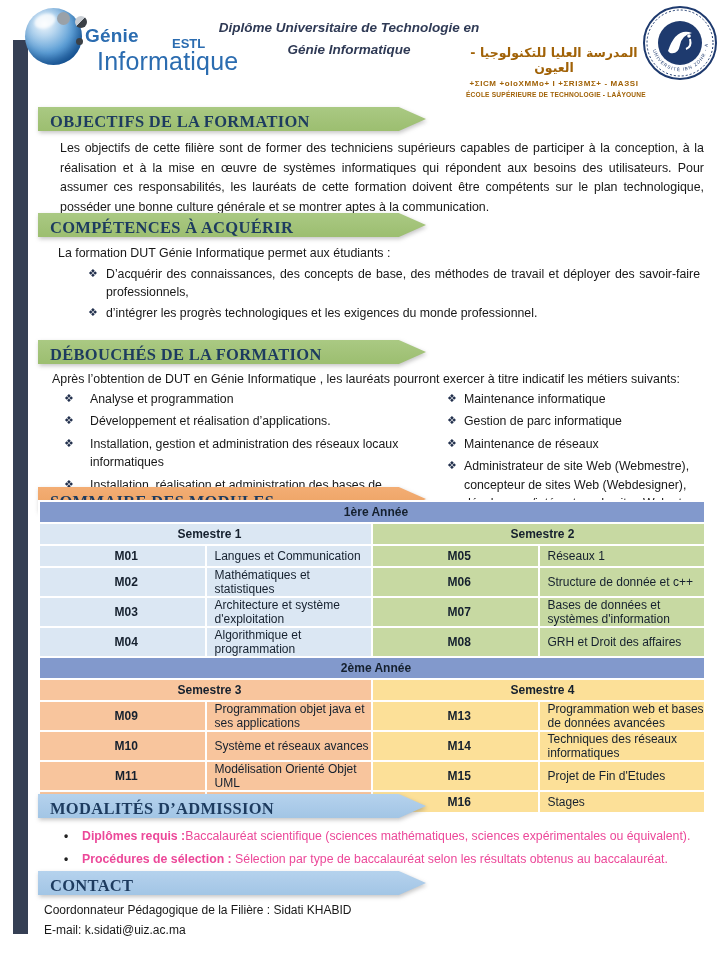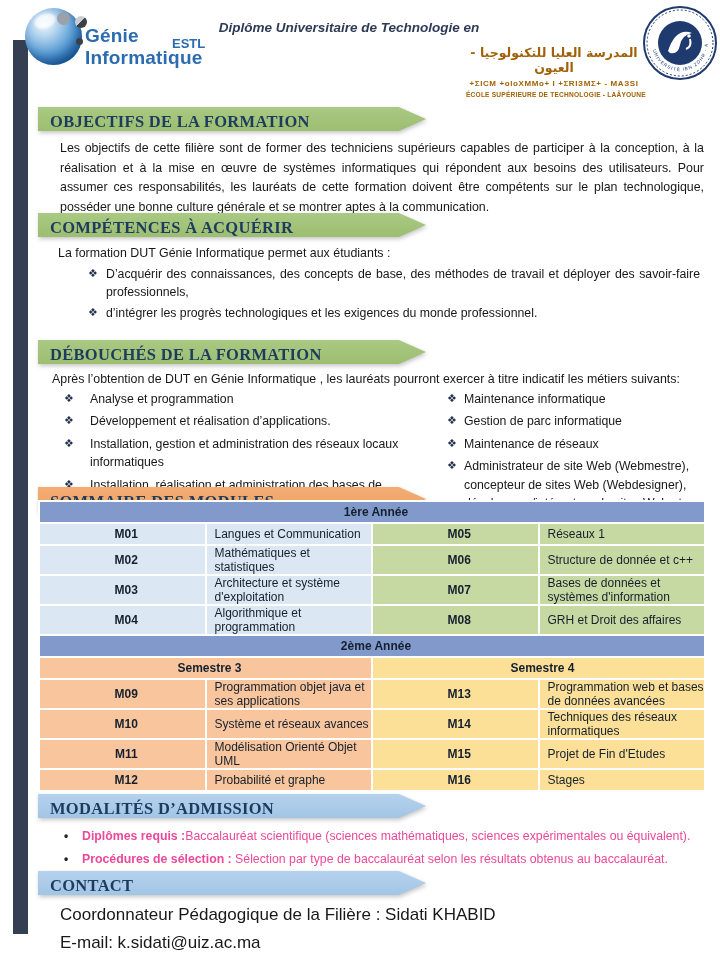--- a/index.html
+++ b/index.html
@@ -14,21 +14,21 @@
     background:radial-gradient(circle at 34% 28%, #f2f8fd 0%, #b7d6ef 22%, #5d9fd6 52%, #2268ae 78%, #174f8d 100%);
     box-shadow:inset -4px -6px 10px rgba(0,40,90,.35);}
   .sphere:after{content:"";position:absolute;left:9px;top:6px;width:22px;height:14px;border-radius:50%;
     background:rgba(255,255,255,.75);filter:blur(1px);transform:rotate(-18deg);}
   .dot-gray{position:absolute;left:57px;top:12px;width:13px;height:13px;border-radius:50%;background:#9aa1a8;}
   .dot-half{position:absolute;left:75px;top:16px;width:12px;height:12px;border-radius:50%;
     background:linear-gradient(135deg,#c9ced4 46%,#3b4046 46%);}
   .dot-small{position:absolute;left:76px;top:38px;width:7px;height:7px;border-radius:50%;background:#3b4046;}
   .logo-text{position:absolute;left:85px;top:26px;color:var(--logo_blue,#2b6cb0);line-height:1.1;}
   .logo-line1{font-size:19px;font-weight:bold;letter-spacing:.2px;}
-  .logo-line2{font-size:19px;font-weight:bold;letter-spacing:.2px;margin-top:1px;}
+  .logo-line2{font-size:25px;font-weight:normal;letter-spacing:.2px;margin-top:1px;margin-left:12px;}
   .logo-badge{position:absolute;left:172px;top:36px;font-size:13px;font-weight:bold;color:var(--logo_blue,#2b6cb0);}
 
   .doc-title{position:absolute;left:208px;top:17px;width:282px;text-align:center;
     font-weight:bold;font-style:italic;font-size:13.5px;line-height:1.65;color:#2f3a55;}
 
   .school{position:absolute;left:466px;top:12px;width:176px;text-align:center;color:#a16207;margin-top:33px;}
   .school-arabic{font-family:"DejaVu Sans",sans-serif;font-size:12.5px;font-weight:bold;direction:rtl;}
   .school-tifinagh{font-size:8px;font-weight:bold;letter-spacing:.6px;margin-top:4px;white-space:nowrap;}
   .school-latin{font-size:6.6px;font-weight:bold;letter-spacing:.2px;margin-top:3px;white-space:nowrap;}
 
@@ -73,40 +73,41 @@
   .s2{background:var(--s2_bg,#c7d9a2);}
   .s3{background:var(--s3_bg,#f8c59d);}
   .s4{background:var(--s4_bg,#fce098);}
 
   
   .mod-items{position:absolute;left:64px;top:828px;width:640px;}
   .mod-row{display:flex;align-items:flex-start;margin-bottom:5px;}
   .mod-row .dot{flex:0 0 18px;font-size:12px;font-weight:bold;color:#222;line-height:1.45;}
   .mod-row .mod-text{font-size:12.3px;line-height:1.45;color:#ec4899;}
   .mod-label{font-weight:bold;}
-  .contact-lines{position:absolute;left:60px;top:901px;font-size:17px;line-height:1.65;color:#181818;}
+  .contact-lines{position:absolute;left:44px;top:901px;font-size:12px;line-height:1.65;color:#181818;}
 </style>
 </head>
 <body>
 
 <div class="page">
   <div class="leftbar"></div>
 
   <div class="sphere"></div>
   <div class="dot-gray"></div>
   <div class="dot-half"></div>
   <div class="dot-small"></div>
   <div class="logo-text">
     <div class="logo-line1">Génie</div>
     <div class="logo-line2">Informatique</div>
   </div>
   <div class="logo-badge">ESTL</div>
 
   <div class="doc-title">
     <div>Diplôme Universitaire de Technologie en</div>
+    <div>Génie Informatique</div>
   </div>
 
   <div class="school">
     <div class="school-arabic">المدرسة العليا للتكنولوجيا - العيون</div>
     <div class="school-tifinagh">+ΣICM +oloXMMo+ I +ΣRIЗMΣ+ - MAЗSI</div>
     <div class="school-latin">ÉCOLE SUPÉRIEURE DE TECHNOLOGIE - LAÂYOUNE</div>
   </div>
 
   <div class="seal">
     <svg width="76" height="76" viewBox="0 0 76 76">
@@ -189,20 +190,24 @@
   <div class="banner-wrap" style="top:487px">
     <div class="banner orange">SOMMAIRE DES MODULES</div>
   </div>
 
   <table class="modules">
     <tbody>
         <tr>
           <td class="year" colspan="4">1ère Année</td>
         </tr>
     <tr>
+      <td class="sem s1" colspan="2">Semestre 1</td>
+      <td class="sem s2" colspan="2">Semestre 2</td>
+    </tr>
+    <tr>
       <td class="code s1">M01</td>
       <td class="name s1">Langues et Communication</td>
       <td class="code s2">M05</td>
       <td class="name s2">Réseaux 1</td>
     </tr>
     <tr>
       <td class="code s1">M02</td>
       <td class="name s1">Mathématiques et statistiques</td>
       <td class="code s2">M06</td>
       <td class="name s2">Structure de donnée et c++</td>

